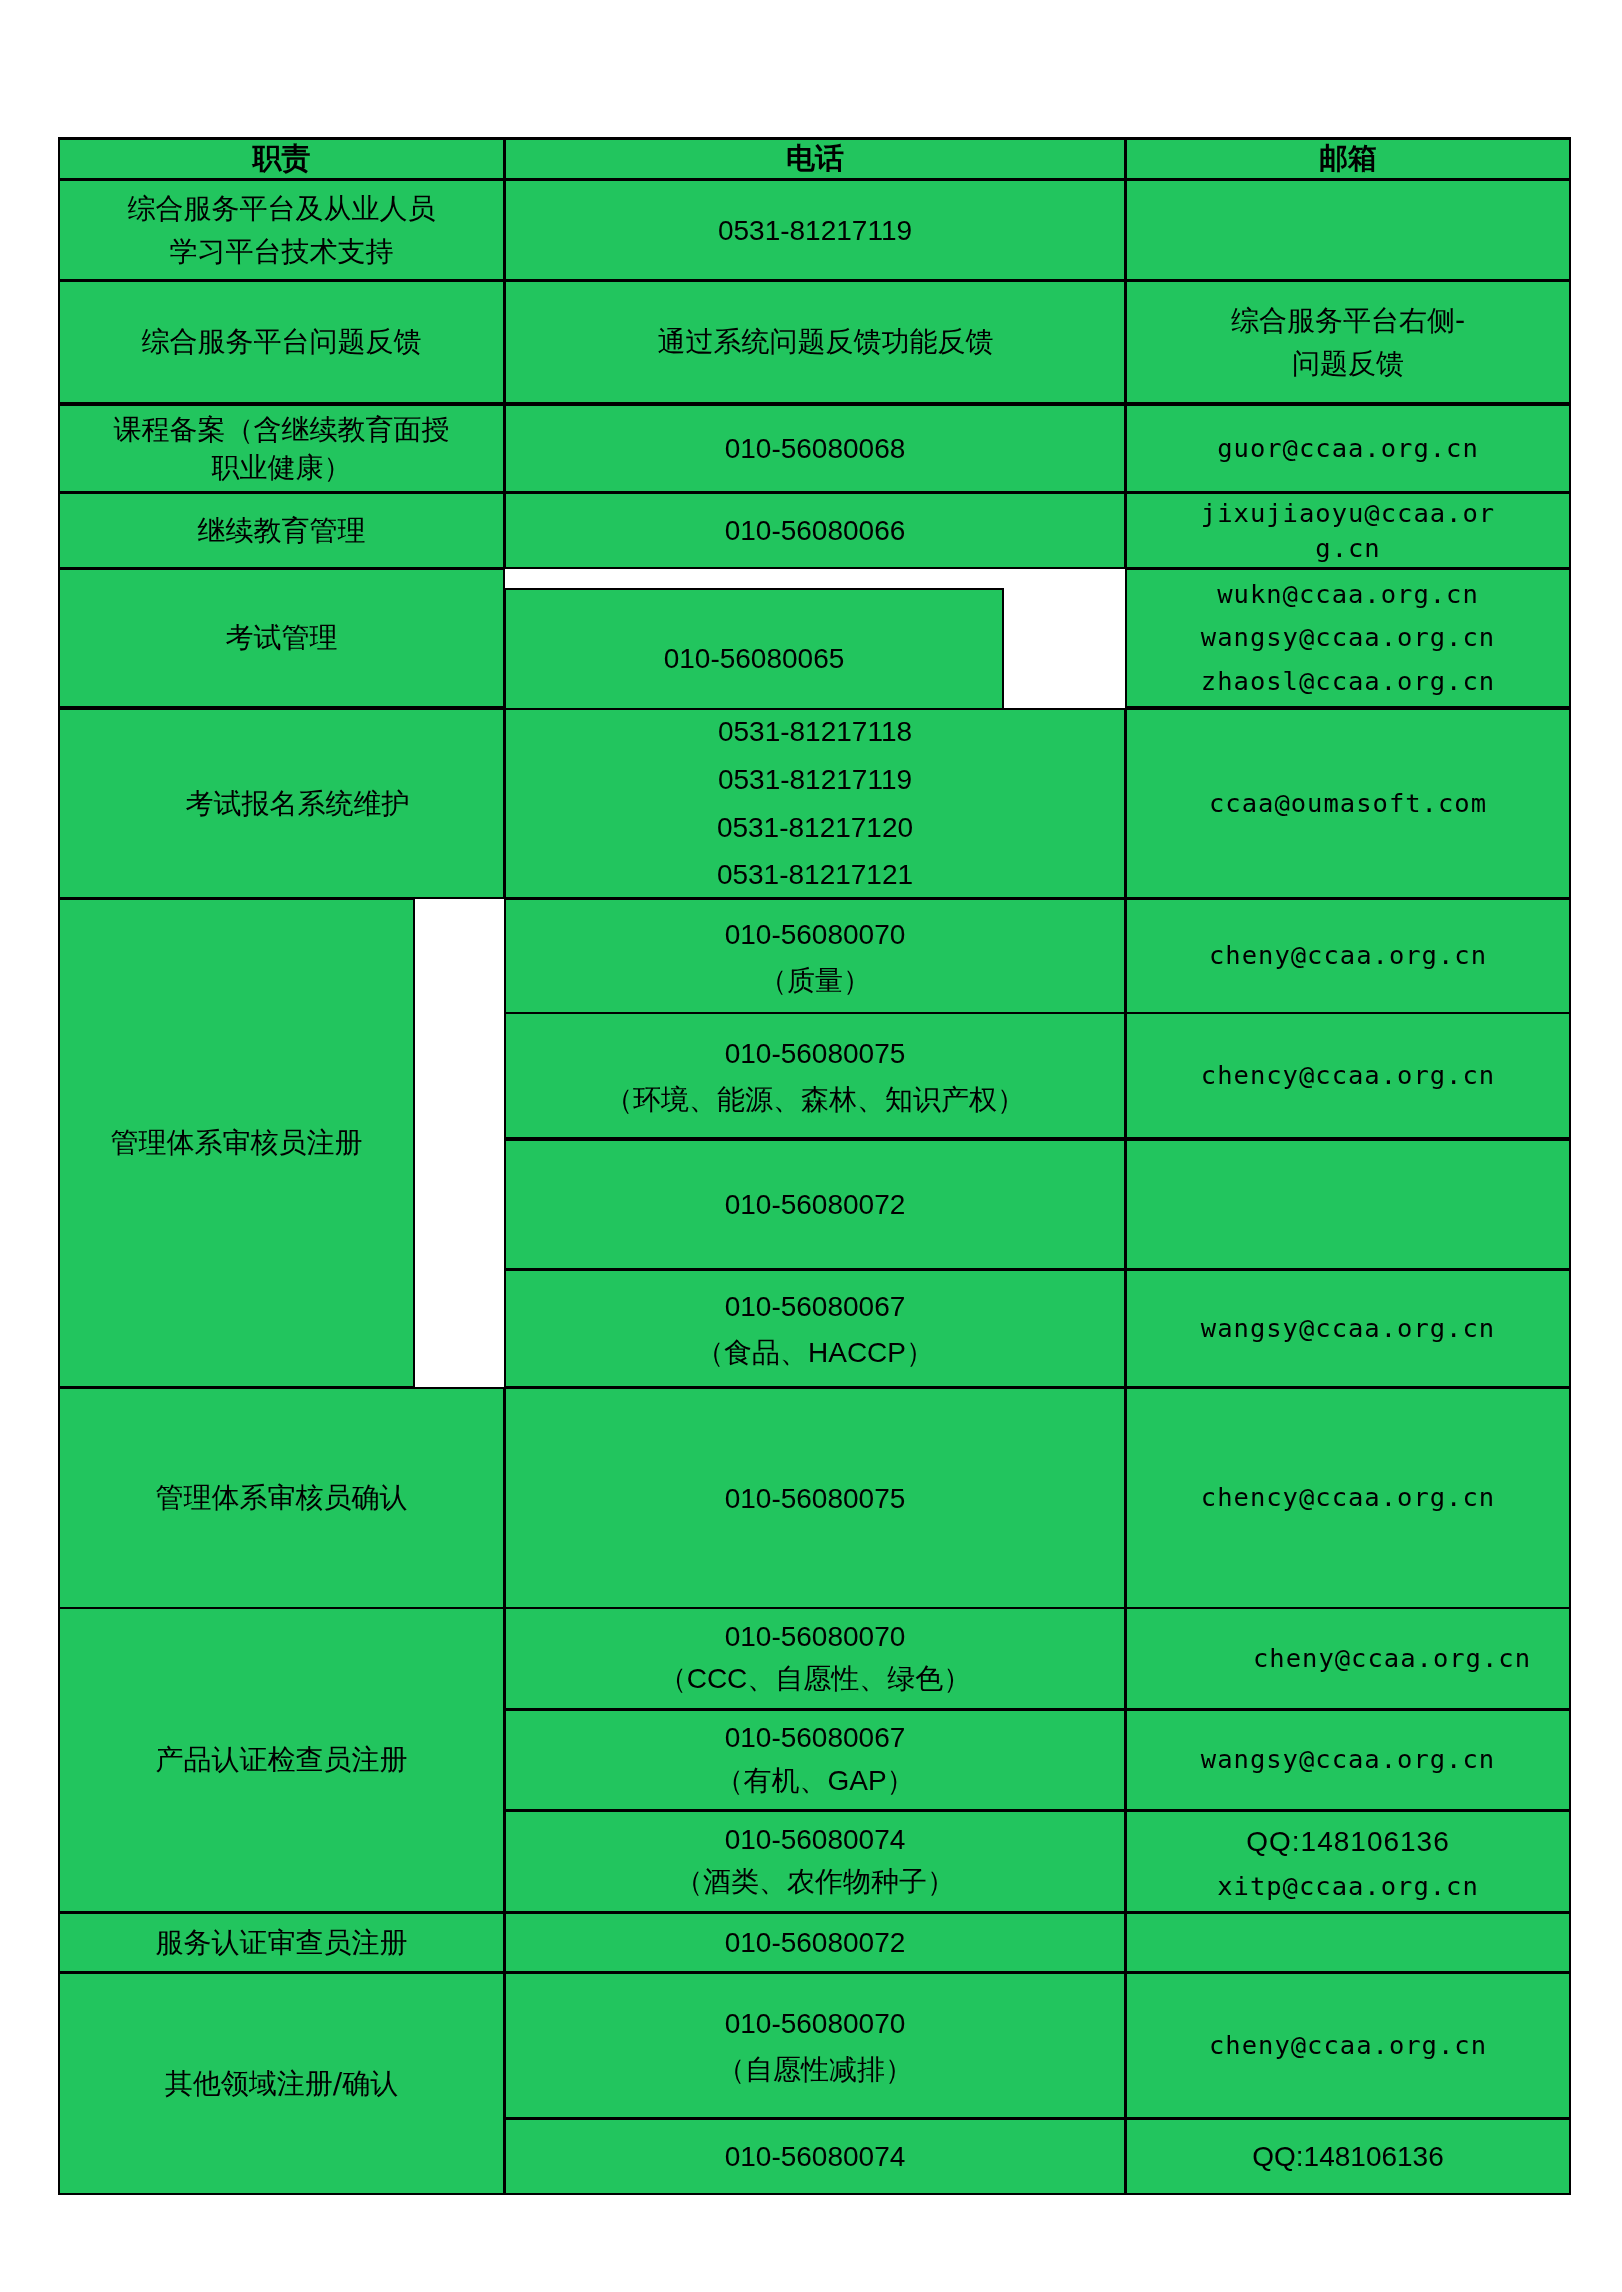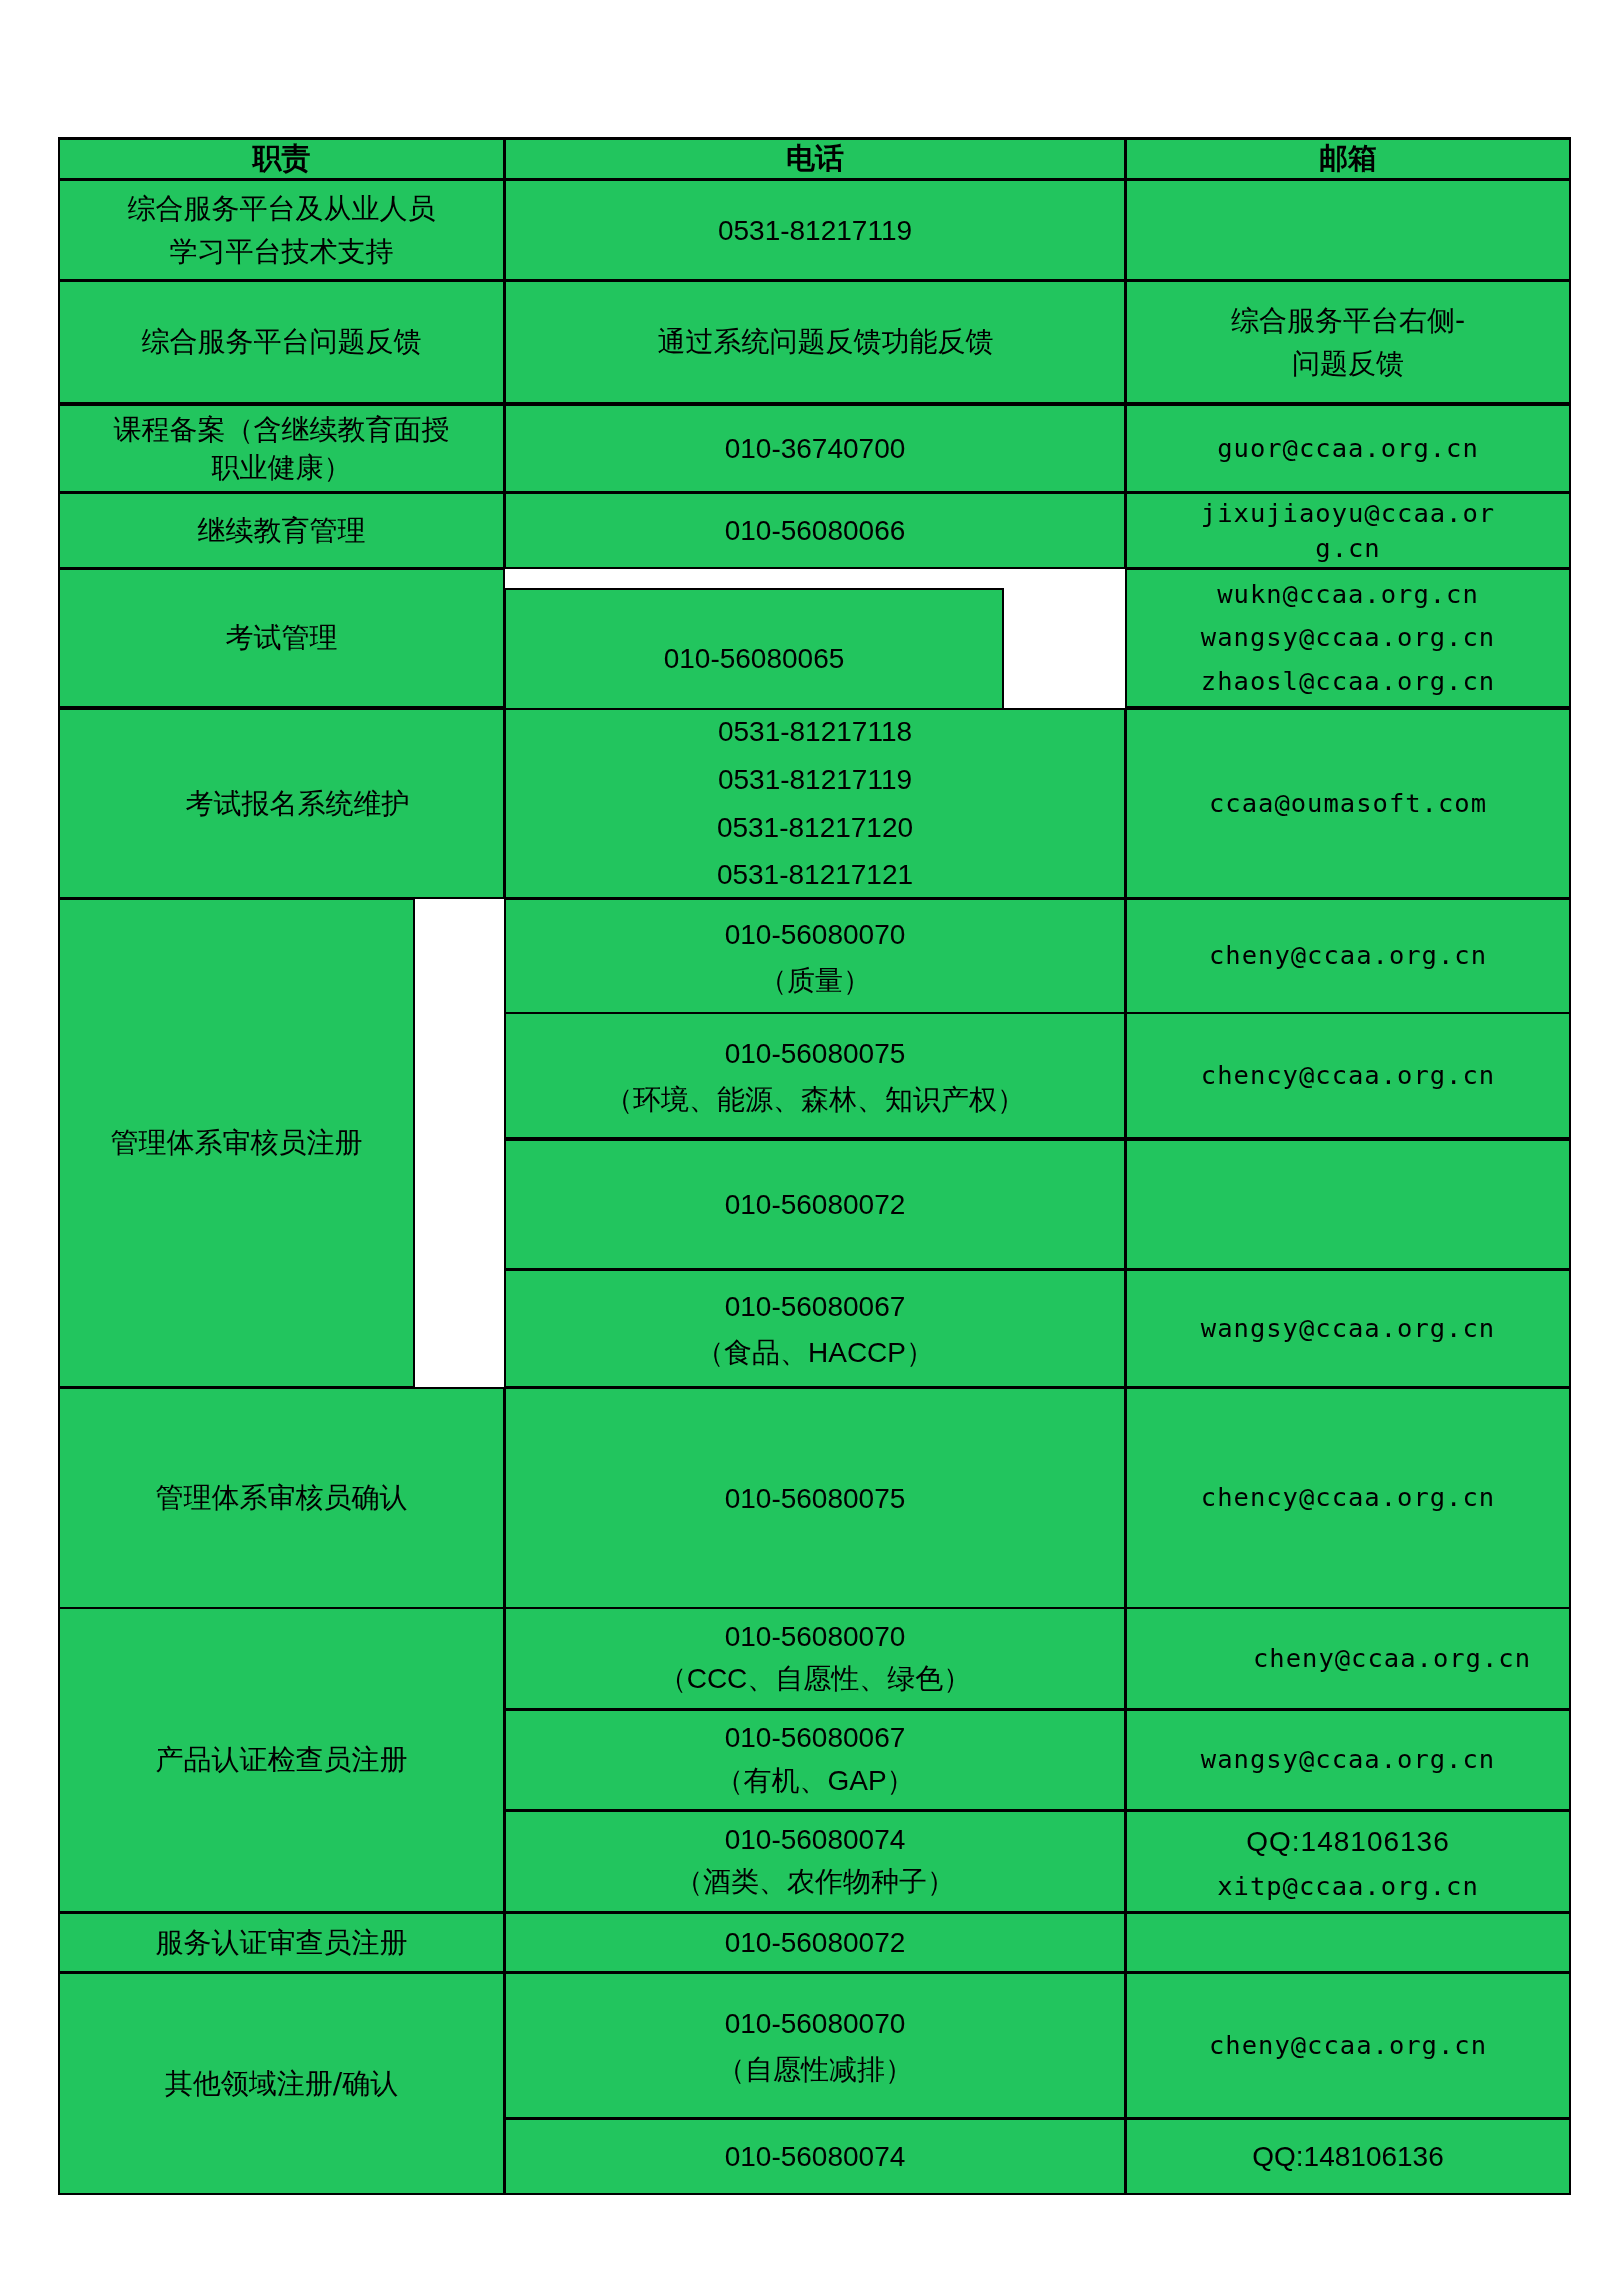--- a/index.html
+++ b/index.html
@@ -43,21 +43,21 @@
   <div class="cell txt" style="left:1126px;top:281px;width:446px;height:124px;">
     <span class="line">综合服务平台右侧-</span>
     <span class="line">问题反馈</span>
   </div>
 
   <div class="cell txt" style="left:59px;top:405px;width:447px;height:89px;line-height:1.35;">
     <span class="line">课程备案（含继续教育面授</span>
     <span class="line">职业健康）</span>
   </div>
   <div class="cell num" style="left:505px;top:405px;width:622px;height:89px;">
-    <span class="line">010-36740700</span>
+    <span class="line">010-56080068</span>
   </div>
   <div class="cell mono" style="left:1126px;top:405px;width:446px;height:89px;">
     <span class="line">guor@ccaa.org.cn</span>
   </div>
 
   <div class="cell txt" style="left:59px;top:493px;width:447px;height:77px;">
     <span class="line">继续教育管理</span>
   </div>
   <div class="cell num" style="left:505px;top:493px;width:622px;height:77px;">
     <span class="line">010-56080066</span>

